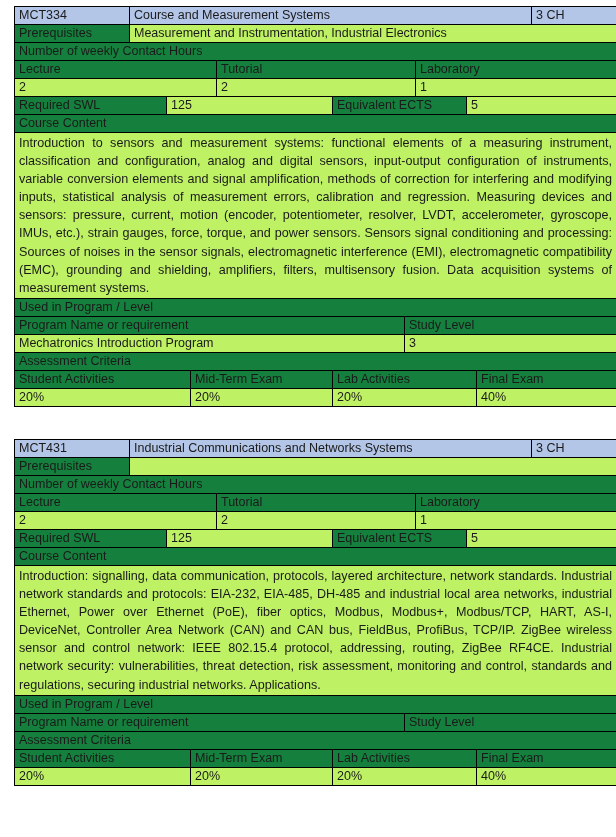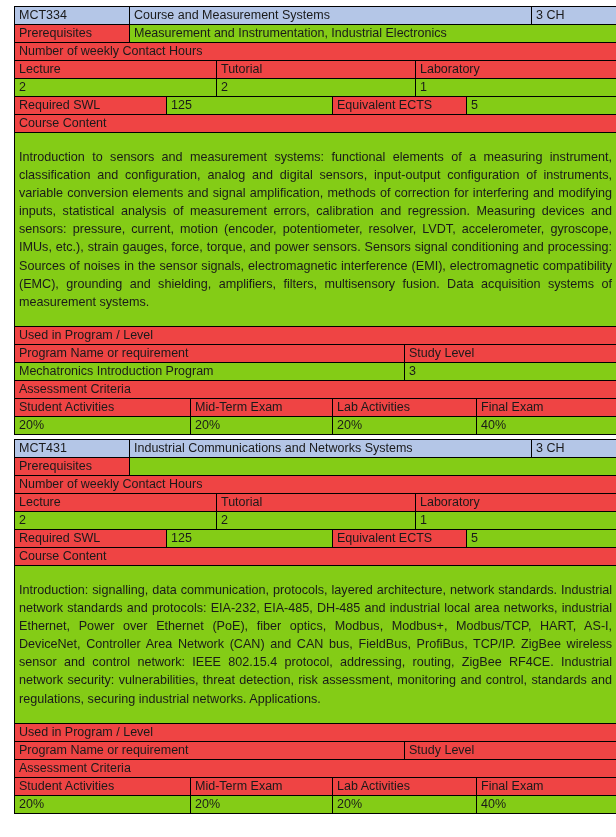--- a/index.html
+++ b/index.html
@@ -1,23 +1,23 @@
 <!DOCTYPE html>
 <html><head>
 <meta charset="utf-8">
 <style>
   html, body { margin:0; padding:0; background:#ffffff; }
   body { width:616px; height:837px; position:relative; font-family:"Liberation Sans", "DejaVu Sans", sans-serif; color:#1a1a1a; }
   .course { position:absolute; left:14px; width:602px; border-collapse:collapse; table-layout:fixed; }
   .course td { border:1px solid #000; padding:0 4px; font-size:12.5px; height:17px; line-height:17px; white-space:nowrap; overflow:hidden; }
   .blue { background:#b4c6e7; }
-  .green { background:#ef4444; }
-  .white { background:#84cc16; }
+  .green { background:#15803d; }
+  .white { background:#bef264; }
   .c { text-align:left; }
-  .content { white-space:normal !important; text-align:justify; line-height:18.1px !important; height:auto !important; padding:15px 4px !important; font-size:12.6px !important; }
+  .content { white-space:normal !important; text-align:justify; line-height:18.1px !important; height:auto !important; padding:1px 4px !important; font-size:12.6px !important; }
   #t1 { top:6px; }
   #t2 { top:439px; }
 </style>
 </head>
 <body>
 
 <table class="course" id="t1">
   <colgroup>
     <col style="width:115px">
       <col style="width:37px">

